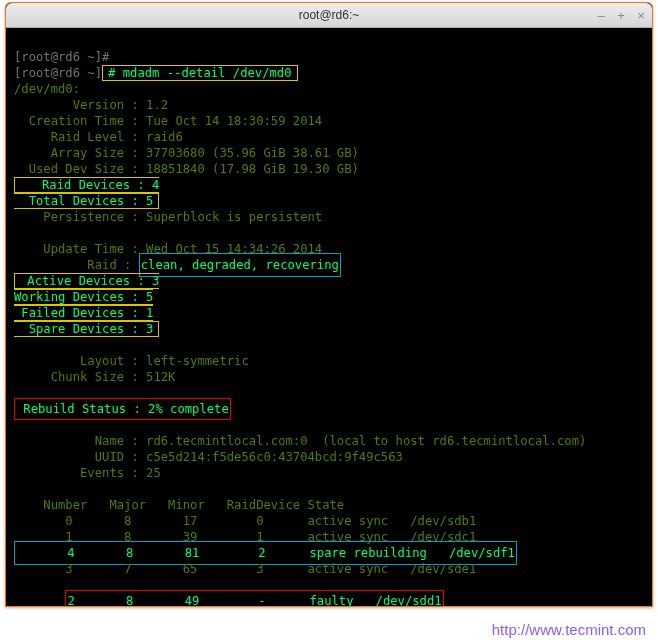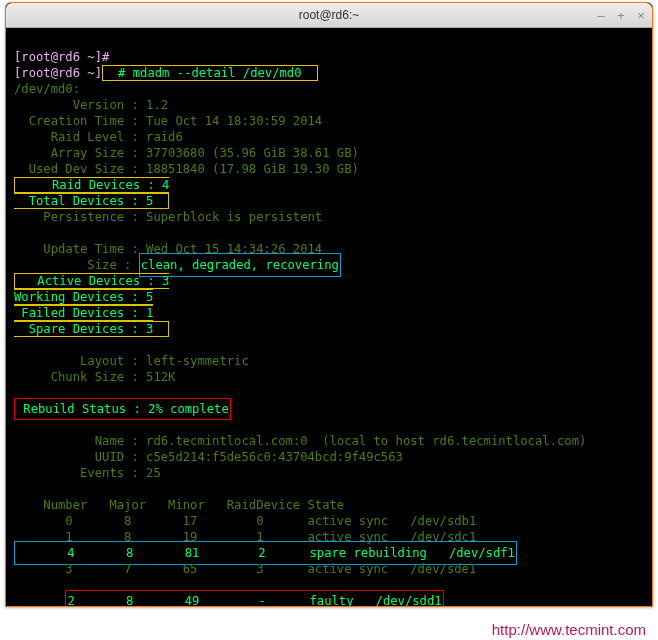--- a/index.html
+++ b/index.html
@@ -48,32 +48,32 @@
     font-family: "DejaVu Sans Mono","Courier New",monospace;
     font-size: 12.2px;
     line-height: 16px;
     color: #00ff6a;
     white-space: pre;
     height: 578px;
     box-sizing: border-box;
     overflow: hidden;
     position: relative;
   }
-  .prompt { color: #f0abfc; }
+  .prompt { color: #737373; }
   .out { color: #4d7c0f; }
-  .box-yellow { border: 1px solid #d9c600; padding: 0 15px; }
+  .box-yellow { border: 1px solid #d9c600; padding: 0 5px; }
   .box-red    { border: 1px solid #e60000; padding: 3px 1px; }
   .box-blue   { border: 1px solid #00a0d0; padding: 4px 1px; }
   .outerwrap { width:658px; height:640px; position:relative; }
   .watermark2 {
     position:absolute;
     right:12px;
     bottom:4px;
     font-size:15px;
-    color:#be185d;
+    color:#8b5cf6;
     font-family: Arial,sans-serif;
   }
 </style>
 </head>
 <body>
 <div class="outerwrap">
 <div class="window">
   <div class="titlebar">
     <span>root@rd6:~</span>
     <div class="title-controls">
@@ -89,38 +89,38 @@
 <span class="out">        Version : 1.2</span>
 <span class="out">  Creation Time : Tue Oct 14 18:30:59 2014</span>
 <span class="out">     Raid Level : raid6</span>
 <span class="out">     Array Size : 37703680 (35.96 GiB 38.61 GB)</span>
 <span class="out">  Used Dev Size : 18851840 (17.98 GiB 19.30 GB)</span>
 <span class="box-yellow"><span>   Raid Devices : 4</span>
 <span>  Total Devices : 5</span></span>
 <span class="out">    Persistence : Superblock is persistent</span>
 
 <span class="out">    Update Time : Wed Oct 15 14:34:26 2014</span>
-<span class="out">          Size : </span><span class="box-blue">clean, degraded, recovering</span>
+<span class="out">          Raid : </span><span class="box-blue">clean, degraded, recovering</span>
 <span class="box-yellow"><span> Active Devices : 3</span>
 <span>Working Devices : 5</span>
 <span> Failed Devices : 1</span>
 <span>  Spare Devices : 3</span></span>
 
 <span class="out">         Layout : left-symmetric</span>
 <span class="out">     Chunk Size : 512K</span>
 
 <span class="box-red"> Rebuild Status : 2% complete</span>
 
 <span class="out">           Name : rd6.tecmintlocal.com:0  (local to host rd6.tecmintlocal.com)</span>
 <span class="out">           UUID : c5e5d214:f5de56c0:43704bcd:9f49c563</span>
 <span class="out">         Events : 25</span>
 
 <span class="out">    Number   Major   Minor   RaidDevice State</span>
 <span class="out">       0       8       17        0      active sync   /dev/sdb1</span>
-<span class="out">       1       8       19        1      active sync   /dev/sdc1</span>
+<span class="out">       1       8       39        1      active sync   /dev/sdc1</span>
 <span class="box-blue"><span>       4       8       81        2      spare rebuilding   /dev/sdf1</span></span>
 <span class="out">       3       7       65        3      active sync   /dev/sde1</span>
 
 <span class="out">       </span><span class="box-red">2       8       49        -      faulty   /dev/sdd1</span>
 
   </div>
 </div>
 <div class="watermark2">http://www.tecmint.com</div>
 </div>
 

